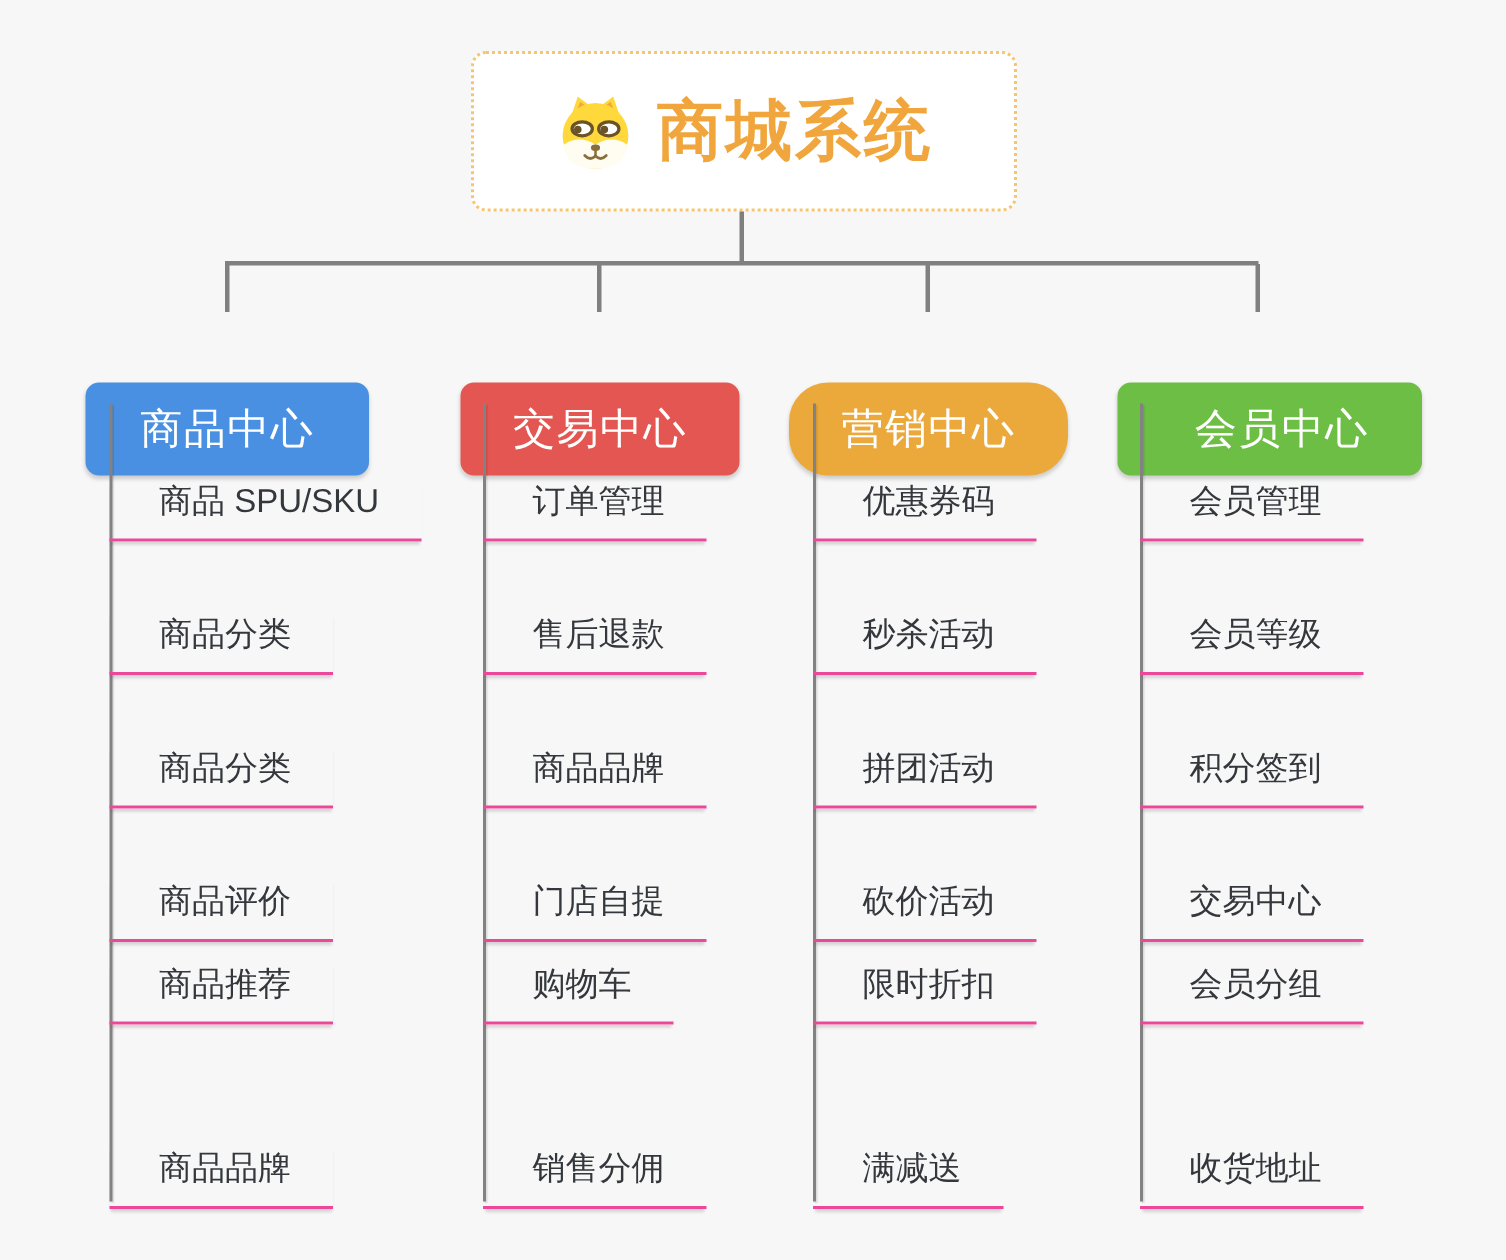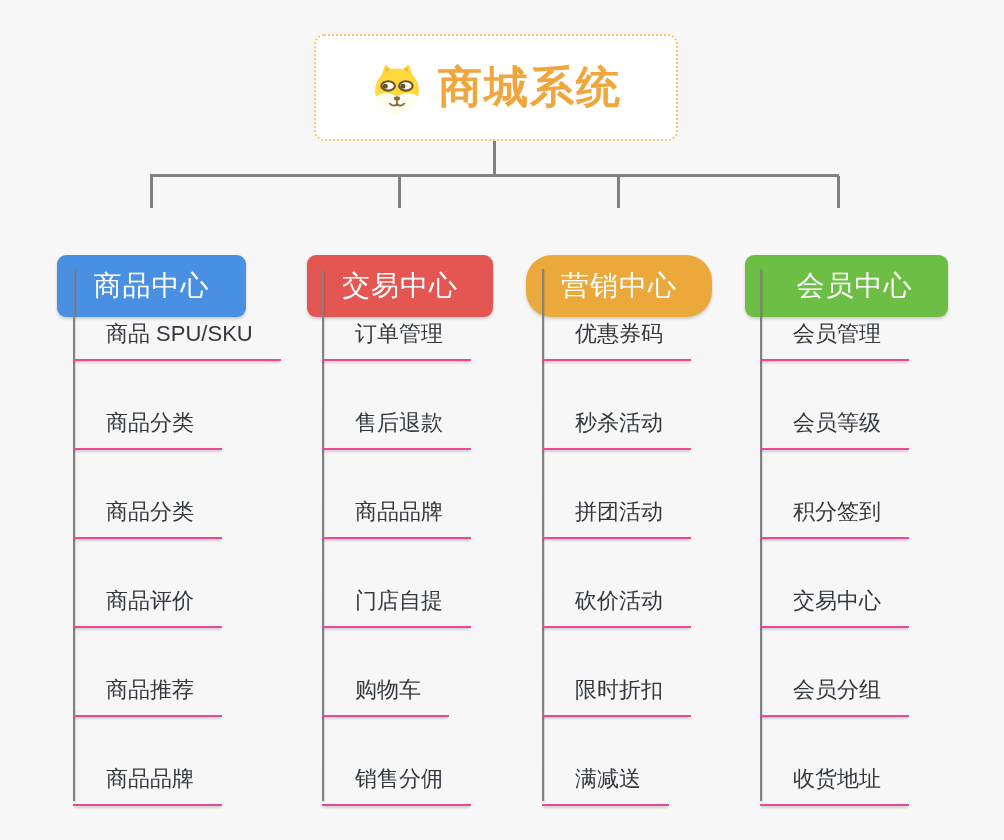--- a/index.html
+++ b/index.html
@@ -40,21 +40,21 @@
 
   .child{position:absolute;left:0;white-space:nowrap;
          font-size:22px;color:#34383d;
          padding:0 28px 10px 33px;
          border-bottom:2px solid #ec4899;
          box-shadow:0 3px 2px -1px rgba(0,0,0,0.15);cursor:default;}
   .child:nth-child(1){top:319px;}
   .child:nth-child(2){top:408px;}
   .child:nth-child(3){top:497px;}
   .child:nth-child(4){top:586px;}
-  .child:nth-child(5){top:675px;}
+  .child:nth-child(5){top:641px;}
   .child:nth-child(6){top:764px;}
 </style>
 </head>
 <body>
 
 <div class="canvas">
 
   <div class="root">
     <svg class="dog" viewBox="0 0 64 64" aria-hidden="true">
       <path d="M12 22 L18 4 L30 13 Z" fill="#FFD93B"></path>

